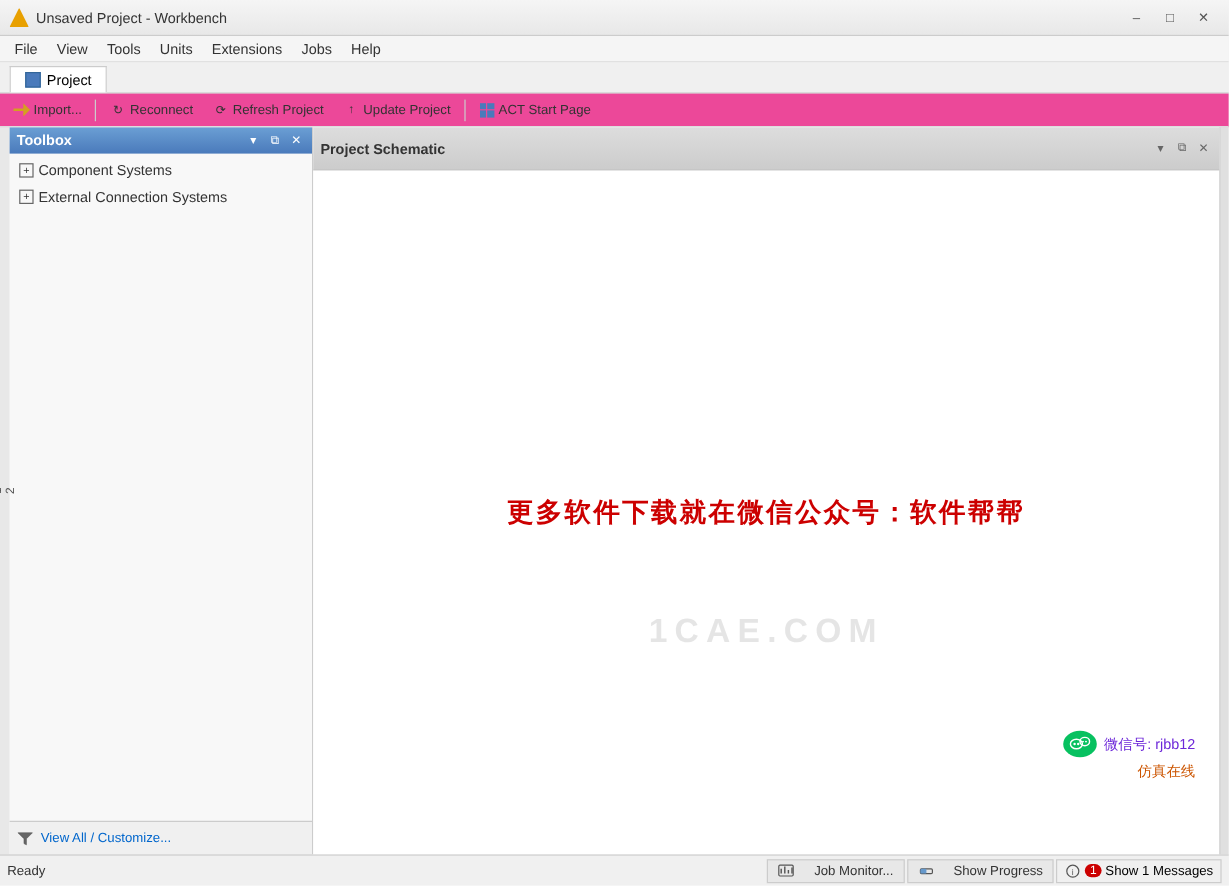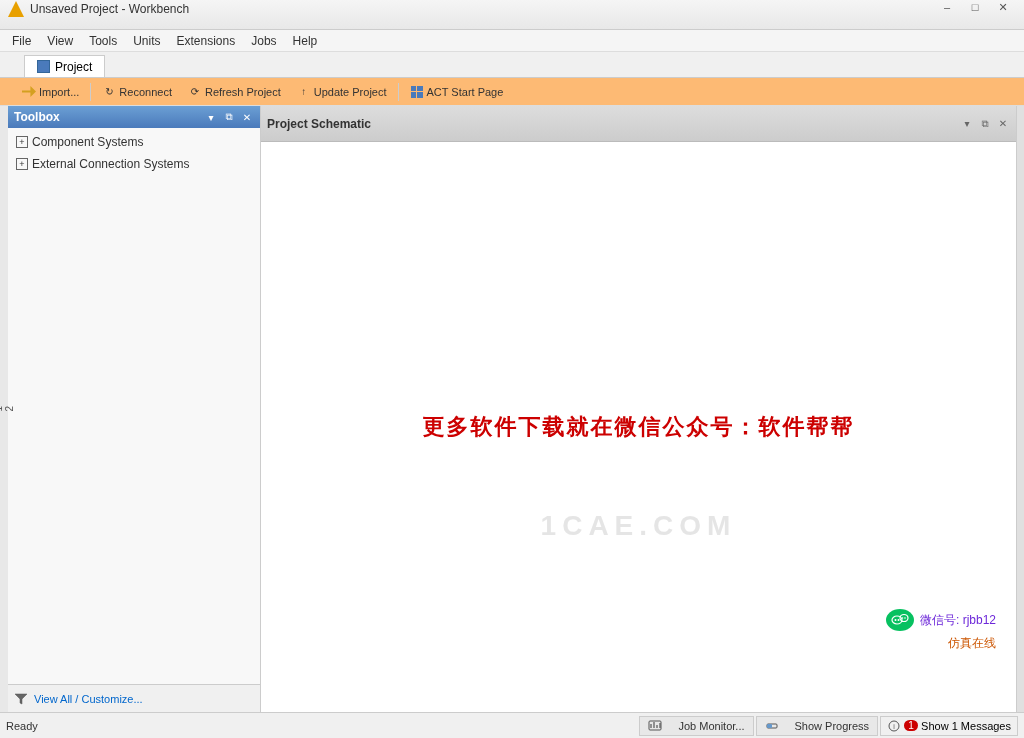--- a/index.html
+++ b/index.html
@@ -12,24 +12,24 @@
       overflow: hidden;
       display: flex;
       flex-direction: column;
     }
 
     
     #title-bar {
       background: linear-gradient(to bottom, #f5f5f5, #e8e8e8);
       height: 30px;
       display: flex;
-      align-items: flex-end;
+      align-items: center;
       justify-content: space-between;
       border-bottom: 1px solid #ccc;
-      padding: 12px 8px;
+      padding: 0 8px;
       user-select: none;
     }
     #title-bar-left {
       display: flex;
       align-items: center;
       gap: 6px;
     }
     #app-icon {
       width: 16px;
       height: 16px;
@@ -77,21 +77,21 @@
       align-items: center;
     }
 
     
     #tab-bar {
       background: #f0f0f0;
       height: 26px;
       display: flex;
       align-items: flex-end;
       border-bottom: 1px solid #ccc;
-      padding-left: 24px;
+      padding-left: 8px;
     }
     .tab {
       background: #ffffff;
       border: 1px solid #ccc;
       border-bottom: none;
       padding: 3px 12px;
       font-size: 12px;
       cursor: pointer;
       display: flex;
       align-items: center;
@@ -100,26 +100,26 @@
     }
     .tab-icon {
       width: 14px;
       height: 14px;
       background: #4a7ebb;
       display: inline-block;
     }
 
     
     #toolbar {
-      background: #fdba74;
+      background: #ec4899;
       height: 28px;
       display: flex;
       align-items: center;
       border-bottom: 1px solid #ddd;
-      padding: 0 15px;
+      padding: 0 4px;
       gap: 2px;
     }
     .toolbar-btn {
       padding: 2px 6px;
       cursor: pointer;
       font-size: 11px;
       color: #333;
       display: flex;
       align-items: center;
       gap: 3px;

